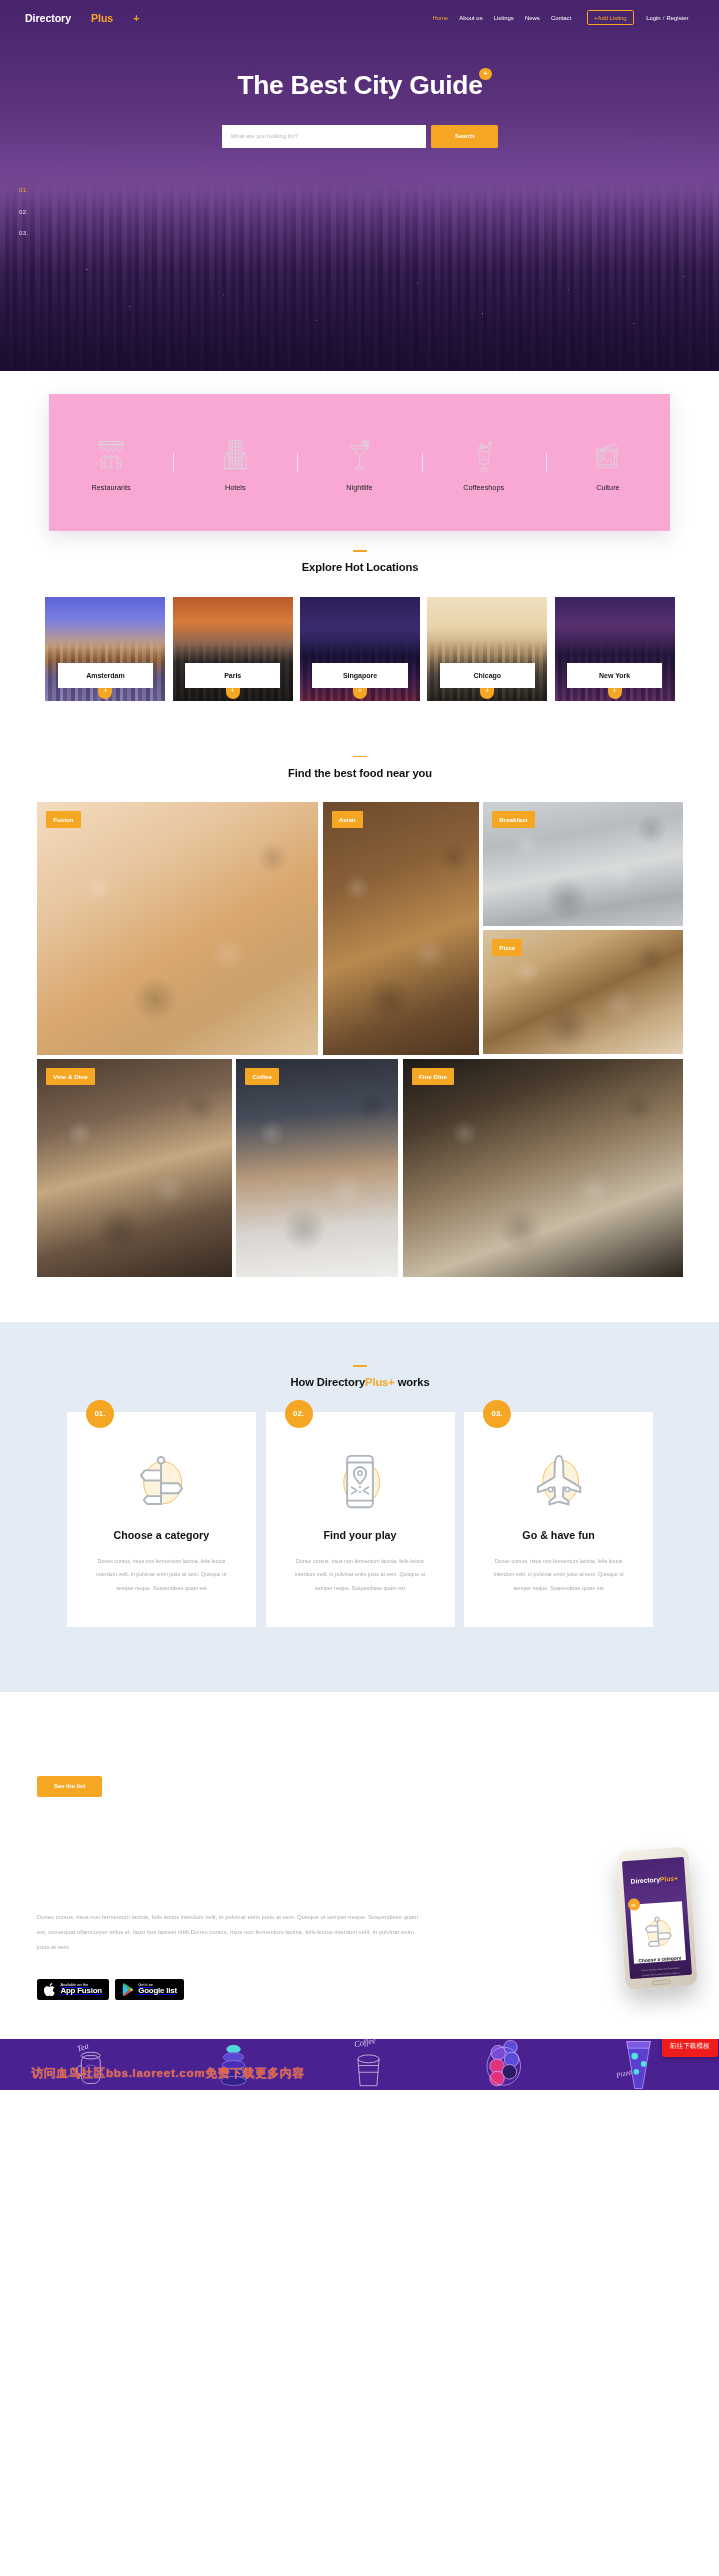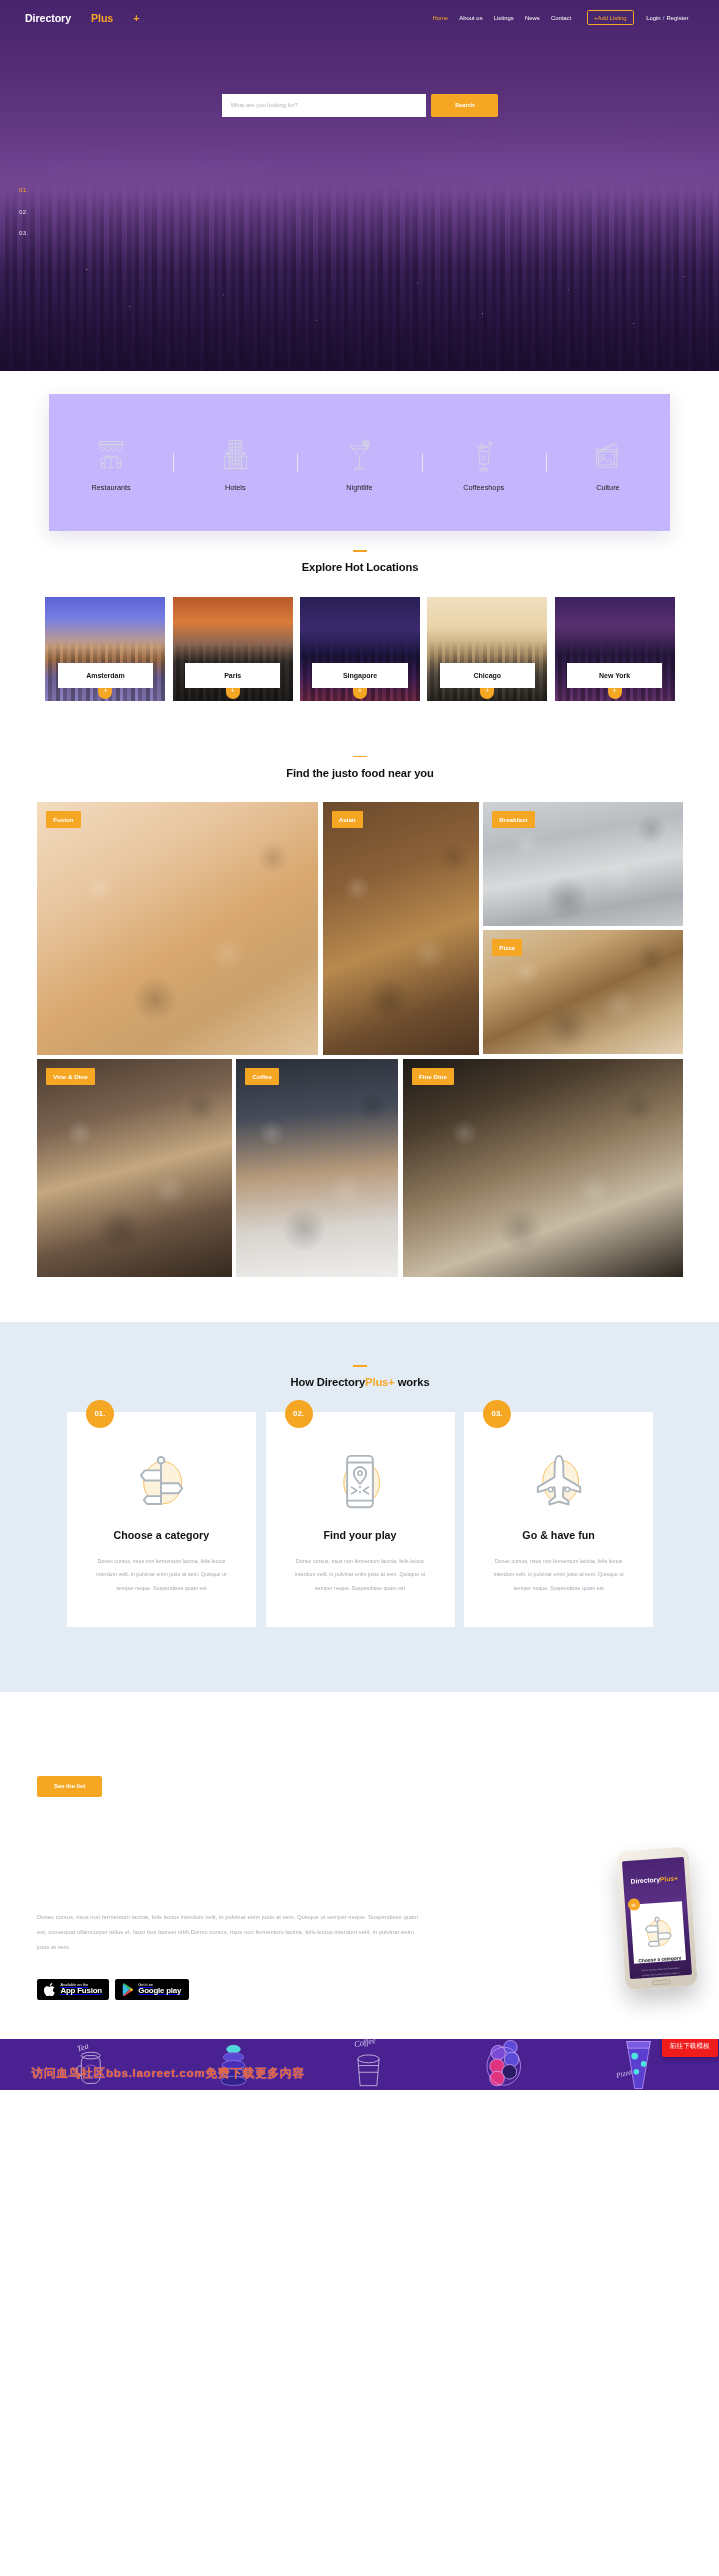--- a/index.html
+++ b/index.html
@@ -101,21 +101,21 @@
   .slide-nums {
     position:absolute; left:19px; top:186px; z-index:4;
     display:flex; flex-direction:column; gap:14.6px;
   }
   .slide-nums span { font-size:6.2px; color:#e8e2ef; letter-spacing:0.3px; }
   .slide-nums span.on { color:#f5a623; }
 
   
   .catcard {
     position:absolute; left:49px; top:394px; z-index:9;
-    width:621px; height:137px; background:#c4b5fd;
+    width:621px; height:137px; background:#f9a8d4;
     box-shadow:0 5.6px 19px rgba(40,20,70,.13);
     display:flex; align-items:center;
   }
   .catitem {
     flex:1; text-align:center; position:relative;
     display:flex; flex-direction:column; align-items:center; justify-content:center;
     gap:10px; padding-top:4.5px;
   }
   .catitem + .catitem:before {
     content:""; position:absolute; left:0; top:20px; bottom:20px; width:0.6px; background:#e3e6ef;
@@ -313,20 +313,24 @@
       </nav>
     </header>
 
     <div class="slide-nums">
       <span class="on">01.</span>
       <span>02.</span>
       <span>03.</span>
     </div>
 
     <div class="hero-inner">
+      <h1 class="hero-title">
+        <span>The Best City Guide</span>
+        <span class="dot">+</span>
+      </h1>
       <div class="searchrow">
         <input type="text" placeholder="What are you looking for?" style="">
         <button>Search</button>
       </div>
     </div>
   </section>
 
   <div class="catcard">
     <div class="catitem">
       <div class="ic">
@@ -448,21 +452,21 @@
             <div class="bldgs"></div>
           </div>
         <div class="pluspill">+</div>
         <div class="cap">New York</div>
       </div>
     </div>
   </section>
 
   <section class="sec food-wrap">
     <div class="sec-rule"></div>
-    <h2 class="sec-title">Find the justo food near you</h2>
+    <h2 class="sec-title">Find the best food near you</h2>
 
     <div class="food-grid">
       <div class="fg-row">
         <div class="fcell f-fusion" style="width:285px;height:253px">
           <div class="fnoise"></div>
           <span class="tag">Fusion</span>
         </div>
         <div style="display:flex;flex-direction:column;gap:0">
           <div class="fcell f-asian" style="width:156px;height:253px">
             <div class="fnoise"></div>
@@ -578,21 +582,21 @@
         <span class="gl">
           <svg width="11.2" height="13.5" viewBox="0 0 20 24">
             <path d="M2 1.5 13.2 12 2 22.5c-.4-.3-.6-.8-.6-1.4V2.9c0-.6.2-1.1.6-1.4z" fill="#3bbde9"></path>
             <path d="M2 1.5 13.2 12 16.4 8.9 4.2.7C3.4.2 2.6.4 2 1.5z" fill="#3ec46d"></path>
             <path d="M2 22.5 13.2 12l3.2 3.1L4.2 23.3c-.8.5-1.6.3-2.2-.8z" fill="#ef4d4d"></path>
             <path d="M16.4 8.9 19 10.7c.9.6.9 1.9 0 2.6l-2.6 1.8L13.2 12z" fill="#fcc02e"></path>
           </svg>
         </span>
         <span class="txt">
           <span class="t1">Get it on</span>
-          <span class="t2">Google play</span>
+          <span class="t2">Google list</span>
         </span>
       </a>
     </div>
 
     <div class="phone">
       <div class="screen">
         <div class="pbrand"><span>Directory</span><span class="plus">Plus+</span></div>
         <div class="pcard">
           <div class="pnum">01.</div>
           <div style="position:absolute;left:0;right:0;top:7.9px;display:flex;justify-content:center">

